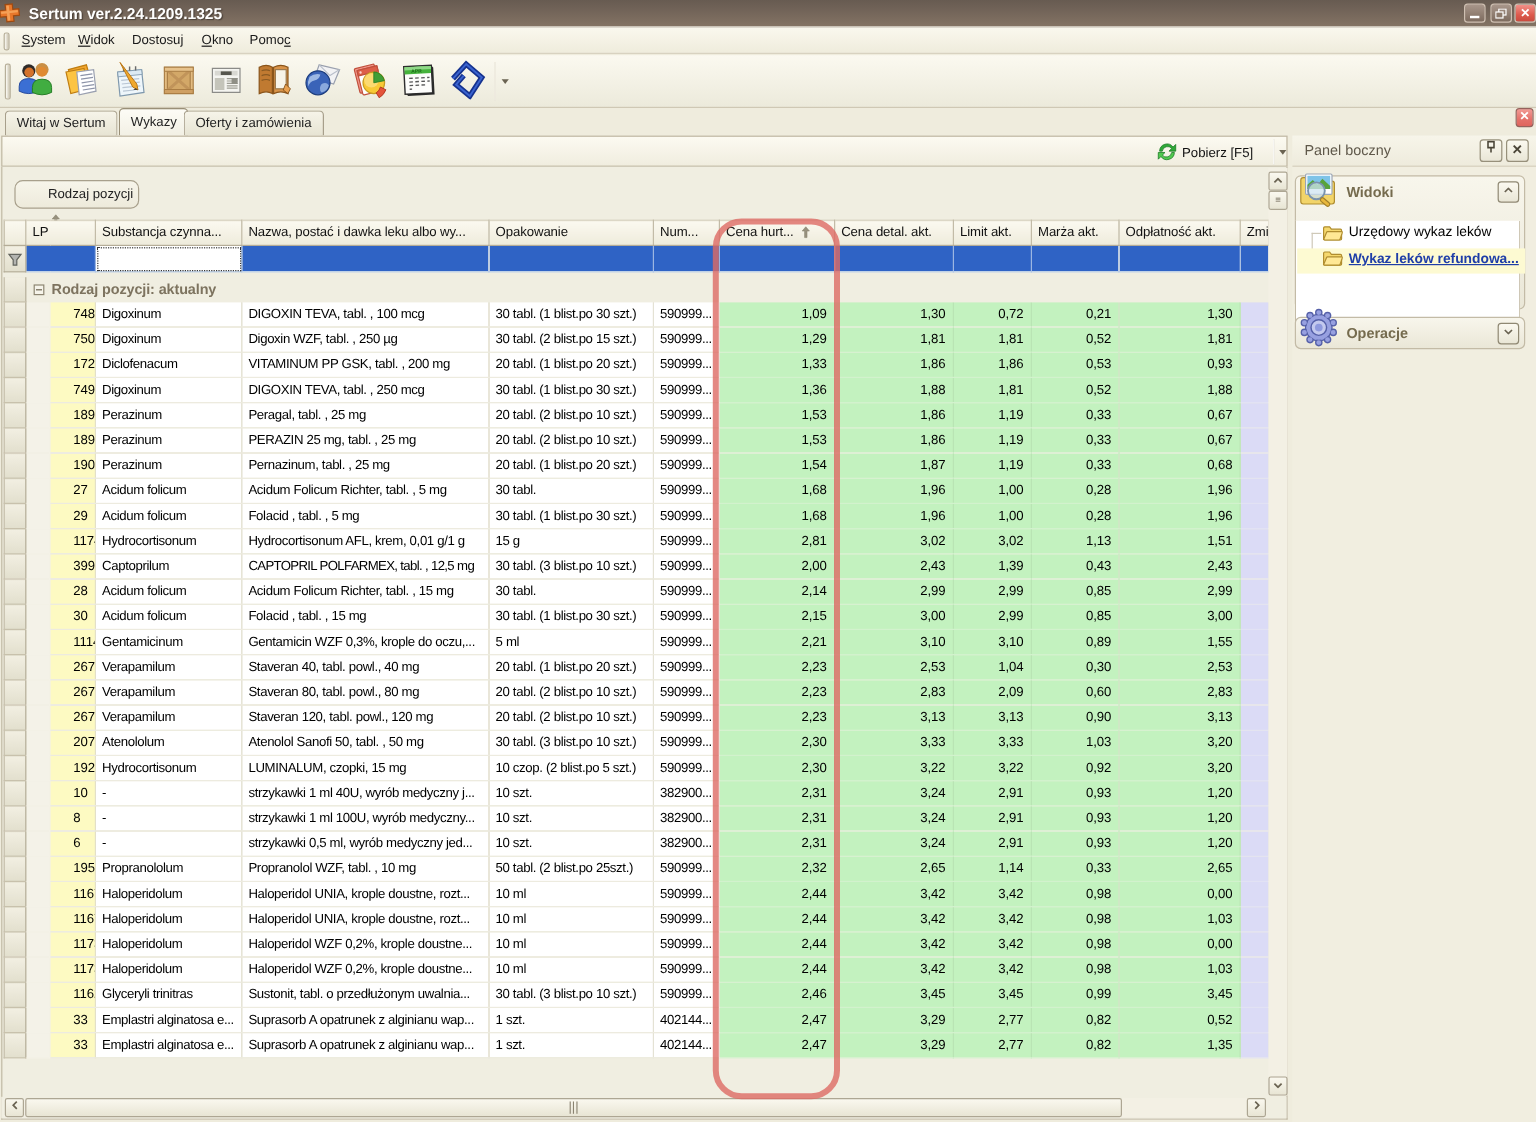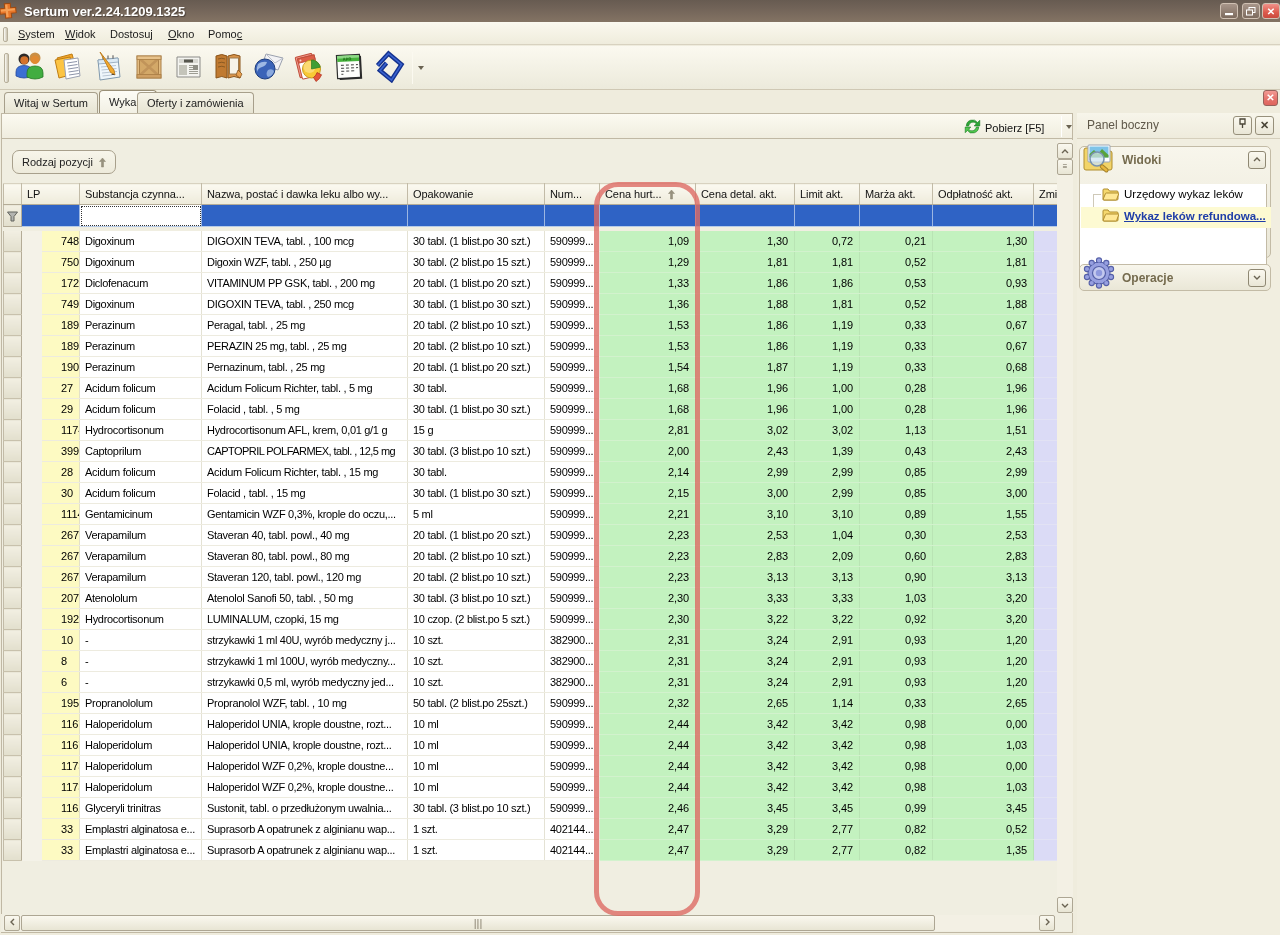--- a/index.html
+++ b/index.html
@@ -25,21 +25,21 @@
 .tab{position:absolute;top:2px;height:21px;border:1px solid #a79f8b;border-bottom:none;border-radius:4px 4px 0 0;background:linear-gradient(#f6f4e9,#e7e4d3);padding:0 9px;line-height:20px;font-size:11px;color:#222}
 .tab.active{top:0;height:23px;background:linear-gradient(#fdfcf6,#f2f0e4);line-height:22px;border-color:#998f77}
 #tabx{position:absolute;left:1263px;top:0px;width:15px;height:16px;border-radius:3px;border:1px solid #96625c;background:linear-gradient(#f29a94,#e4716a 60%,#df655e);color:#fff;font-size:10px;font-weight:bold;text-align:center;line-height:14px}
 
 #strip{left:1px;top:113px;width:1072px;height:26px;background:linear-gradient(#fcfaf1,#f0eddf);border:1px solid #c0b8a4}
 #pob{position:absolute;left:956px;top:2px;width:96px;height:20px;border-radius:2px;line-height:20px}
 #pob .t{position:absolute;left:27px;top:2px;font-size:11px;color:#111}
 #stripsep{position:absolute;left:1059px;top:2px;height:21px;width:1px;background:#cdc6b2;border-right:1px solid #fff}
 
 #gridpanel{left:1px;top:139px;width:1072px;height:794px;background:#f0eee1;border:1px solid #c0b8a4;border-top:none}
-#grpby{position:absolute;left:10px;top:11px;width:104px;height:24px;border:1px solid #a8a08c;border-radius:7px;background:linear-gradient(#f7f5ea,#edeadb);font-size:11px;color:#222;line-height:22px;padding-left:9px}
+#grpby{position:absolute;left:10px;top:11px;width:104px;height:24px;border:1px solid #a8a08c;border-radius:7px;background:linear-gradient(#f7f5ea,#edeadb);font-size:11px;color:#222;line-height:22px;padding-left:27px}
 
 #tbl{position:absolute;left:1px;top:44px;width:1054px;border-collapse:collapse;table-layout:fixed;font-size:11px;letter-spacing:-.09px}
 #tbl td,#tbl th{overflow:hidden;white-space:nowrap;padding:0 1px 0 5px;font-weight:normal;text-align:left;height:21px}
 col.c-gut{width:18px}col.c-ind{width:20px}col.c-lp{width:38px}col.c-sub{width:122px}col.c-naz{width:206px}col.c-opa{width:137px}col.c-num{width:55px}col.c-ch{width:96px}col.c-cd{width:99px}col.c-li{width:65px}col.c-ma{width:73px}col.c-od{width:101px}col.c-zm{width:24px}
 #tbl tr.hd th{background:linear-gradient(#fbf9f0,#eeebdb);border-right:1px solid #c2bba7;border-bottom:1px solid #b4ac97;border-top:1px solid #d8d2c0;color:#111;height:21px}
 #tbl tr.hd th.gut{border-left:1px solid #c2bba7}
 #tbl tr.fl td{background:#2f63c5;height:22px;border-right:1px solid #9cb6e2;border-bottom:1px solid #b6cbe8}
 #tbl tr.fl td.gut{background:linear-gradient(#f2efe2,#e2dfcd);border-right:1px solid #b4ac97;border-bottom:1px solid #b4ac97;border-left:1px solid #c2bba7;padding:0}
 #tbl tr.fl td.white{background:#fff;outline:1px dotted #333;outline-offset:-2px}
 #tbl tr.sep td{height:4px;background:#f0eee1;border-top:1px solid #908a77;padding:0}
@@ -180,21 +180,21 @@
   </g>
  </svg>
 
  <div id="tbsep"></div>
  <div class="drop" style="left:418px;top:20px"></div>
 </div>
 <div class="abs" style="left:0;top:111px;width:1280px;height:1px;background:#8f897c"></div>
 <div class="abs" id="tabrow">
  <div class="tab" style="left:4px">Witaj w Sertum</div>
  <div class="tab active" style="left:99px">Wykazy</div>
- <div class="tab" style="left:137px">Oferty i zamówienia</div>
+ <div class="tab" style="left:153px">Oferty i zamówienia</div>
  <div id="tabx">✕</div>
 </div>
 <div class="abs" id="strip">
  <div id="pob">
   <svg style="position:absolute;left:5px;top:1px" width="19" height="19" viewBox="0 0 17 17">
         <path d="M3 8 A5.5 5.5 0 0 1 13 5 L15 3 L15 8 L10 8 L12 6 A4 4 0 0 0 5 8 Z" fill="#2fa838" stroke="#1c7d26" stroke-width=".6"></path>
         <path d="M14 9 A5.5 5.5 0 0 1 4 12 L2 14 L2 9 L7 9 L5 11 A4 4 0 0 0 12 9 Z" fill="#51c94f" stroke="#1c7d26" stroke-width=".6"></path>
       </svg>
   <div class="t">Pobierz [F5]</div>
  </div>
@@ -250,20 +250,24 @@
           <td></td>
           <td></td>
           <td></td>
           <td></td>
           <td></td>
           <td></td>
         </tr>
  <tr class="sep">
           <td colspan="13"></td>
         </tr>
+ <tr class="grp">
+          <td class="gut"></td>
+          <td colspan="12" style="padding-left:6px"><span style="display:inline-block;width:9px;height:9px;border:1px solid #8d8571;background:#f6f4ea;position:relative;vertical-align:-1px;margin-right:6px"><span style="position:absolute;left:1px;top:3px;width:5px;height:1px;background:#6d6552"></span></span>Rodzaj pozycji: aktualny</td>
+        </tr>
 <tr class="dr">
           <td class="gut"></td>
           <td class="ind"></td>
           <td class="lp">748</td>
           <td class="tl">Digoxinum</td>
           <td class="tl">DIGOXIN TEVA, tabl. , 100 mcg</td>
           <td class="tl">30 tabl. (1 blist.po 30 szt.)</td>
           <td class="tl">590999...</td>
           <td class="gr">1,09</td>
           <td class="gr">1,30</td>

